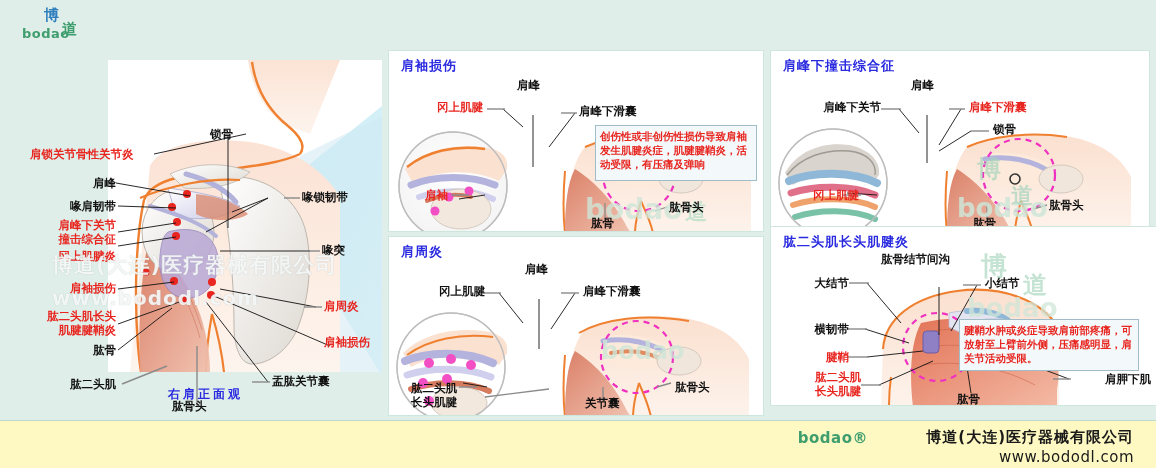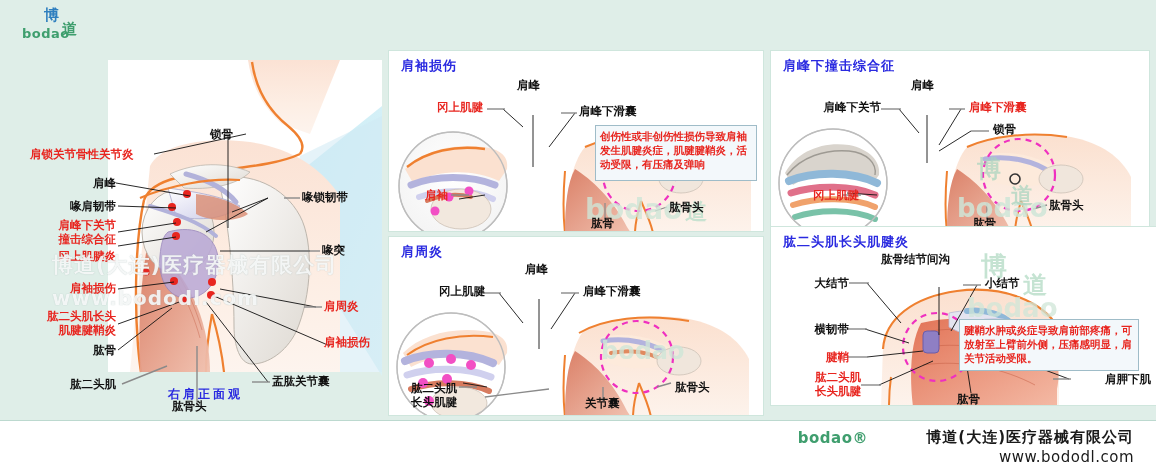--- a/index.html
+++ b/index.html
@@ -59,21 +59,21 @@
   .panel-title{
     position:absolute;left:12px;top:6px;font-size:13px;font-weight:bold;color:#2a2ae0;letter-spacing:1px;
   }
   .callout{
     position:absolute;border:1px solid #9fbcc8;background:#f3f8fb;
     color:#e8251f;font-size:10.5px;font-weight:bold;line-height:14px;
     padding:3px 4px;box-sizing:border-box;
   }
 
   
-  .footer{position:absolute;left:0;top:420px;width:1156px;height:48px;background:#ffffff;}
+  .footer{position:absolute;left:0;top:420px;width:1156px;height:48px;background:#fef9c3;}
   .footer-rule{position:absolute;left:0;top:0;width:1156px;height:1px;background:#bcd9cf;}
   .f-bodao{position:absolute;right:288px;top:9px;font-size:15px;color:#3f9e6e;font-weight:bold;letter-spacing:.5px;}
   .f-company{position:absolute;right:22px;top:8px;font-size:15px;color:#1a1a1a;font-weight:bold;letter-spacing:1px;}
   .f-url{position:absolute;right:22px;top:28px;font-size:15px;color:#1a1a1a;letter-spacing:.5px;}
 
   
   svg.lines{position:absolute;left:0;top:0;overflow:visible;}
 </style>
 </head>
 <body>

